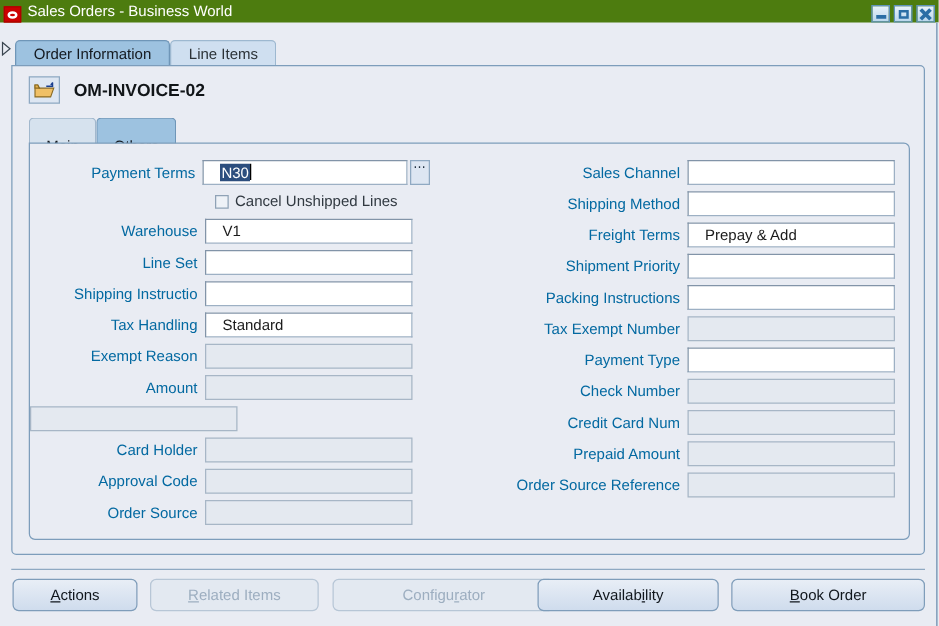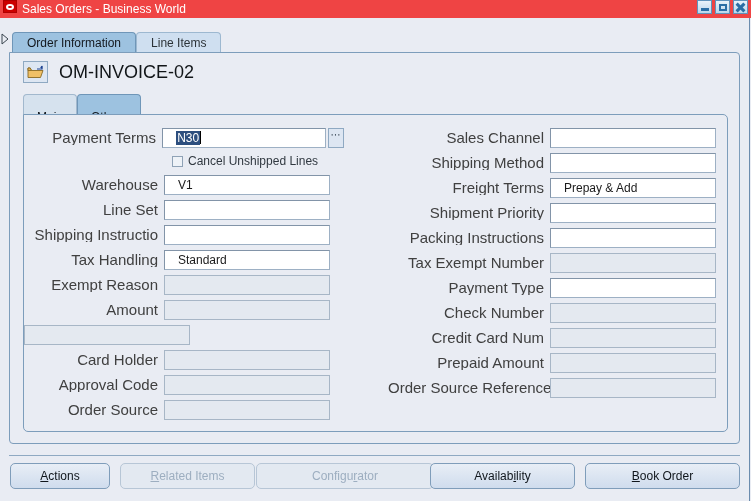--- a/index.html
+++ b/index.html
@@ -12,22 +12,22 @@
   body {
     background: #e9ecf3;
     position: relative;
     color: #1a1a1a;
   }
 
   
   .titlebar {
     position: absolute; left: 0; top: 0;
     width: 751px; height: 18px;
-    background: #ef4444;
-    display: flex; align-items: flex-start;
+    background: #4d7c0f;
+    display: flex; align-items: flex-end;
   }
   .titlebar-icon {
     width: 14px; height: 13px;
     margin-left: 3px; margin-right: 5px;
     background: #cc0000;
     border: 1px solid #b00000;
     display: flex; align-items: center; justify-content: center;
     flex: none;
   }
   .titlebar-icon .ring {
@@ -125,23 +125,24 @@
     display: flex; align-items: center;
   }
   .folder-btn {
     width: 25px; height: 22px;
     background: #dde6f2;
     border: 1px solid #8fa9c2;
     display: flex; align-items: center; justify-content: center;
   }
   .record-label {
     margin-left: 11px;
-    font-size: 18px;
+    font-size: 14px;
     color: #111518;
     white-space: nowrap;
+    font-weight: bold;
   }
 
   
   .subtabstrip {
     position: absolute; left: 13px; top: 41px;
     display: flex; align-items: flex-end;
   }
   .subtab {
     height: 20px;
     padding: 12px 13px;
@@ -168,23 +169,23 @@
   
   .col-left  { position: absolute; left: 0px;   top: 10px; width: 320px; }
   .col-right { position: absolute; left: 364px; top: 10px; width: 330px; }
 
   .frow {
     height: 25px;
     display: flex; align-items: center;
     margin-bottom: 0px;
   }
   .flabel {
-    font-size: 15px;
+    font-size: 12px;
     text-align: right;
-    color: #404040;
+    color: #0369a1;
     white-space: nowrap;
     overflow: hidden;
     padding-right: 6px;
     line-height: 14px;
   }
   .col-left .flabel  { width: 140px; }
   .col-right .flabel { width: 162px; }
 
   .finput {
     height: 20px;
@@ -462,21 +463,21 @@
 </div>
 
 <div class="sep-line"></div>
 <div class="buttonbar">
   <div class="btn" style="left:10px;  width:100px;">
       <span><u>A</u>ctions</span>
     </div>
   <div class="btn disabled" style="left:120px; width:135px;">
       <span><u>R</u>elated Items</span>
     </div>
-  <div class="btn disabled" style="left:256px; width:178px;">
+  <div class="btn disabled" style="left:266px; width:178px;">
       <span>Configu<u>r</u>ator</span>
     </div>
   <div class="btn" style="left:430px; width:145px;">
       <span>Availab<u>i</u>lity</span>
     </div>
   <div class="btn" style="left:585px; width:155px;">
       <span><u>B</u>ook Order</span>
     </div>
 </div>
 

